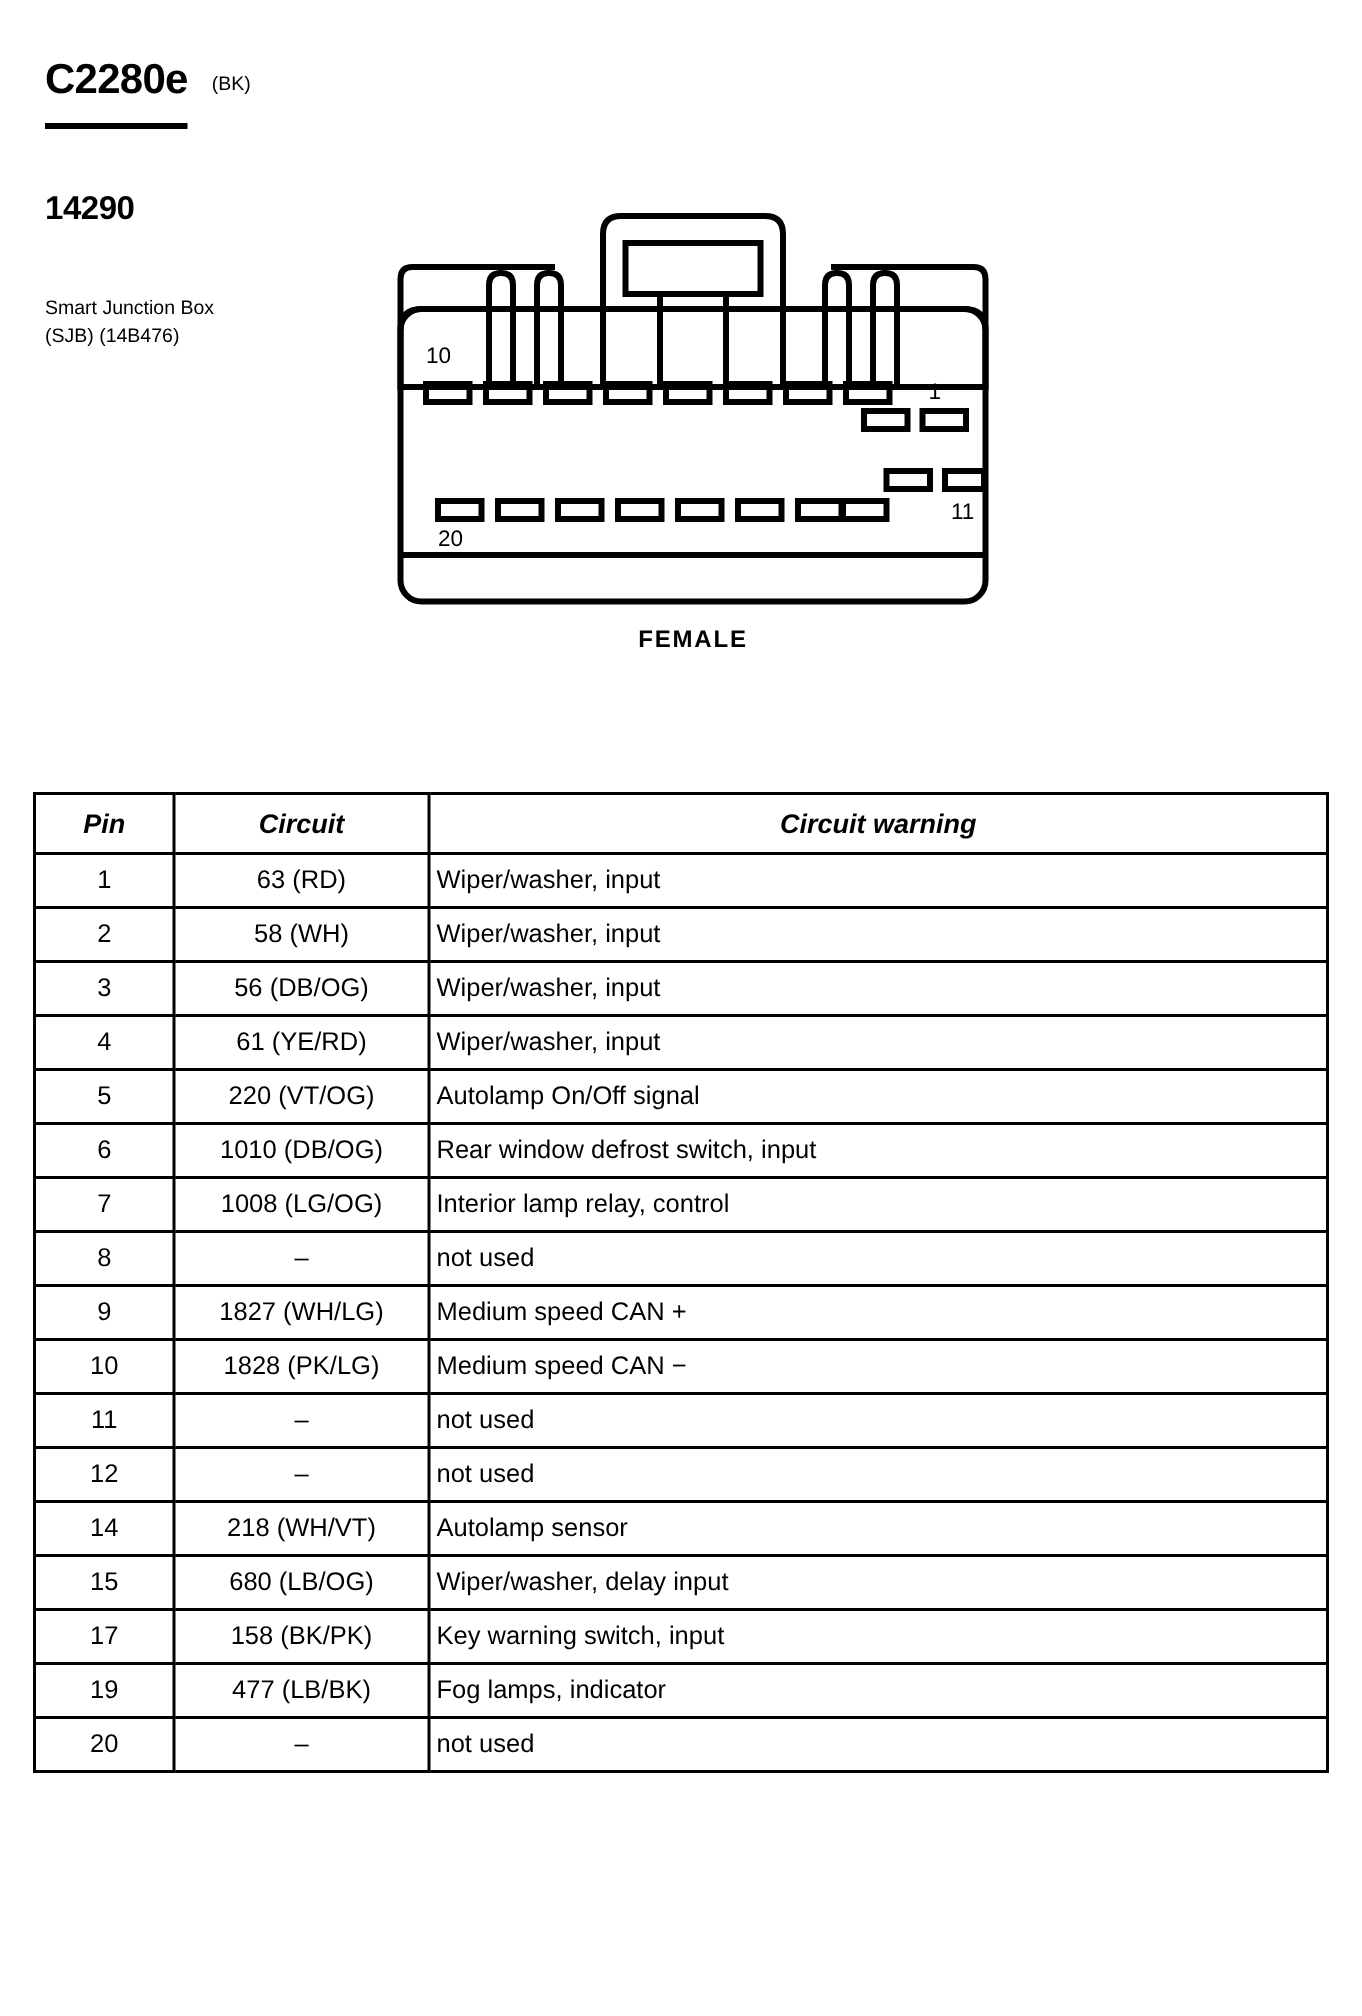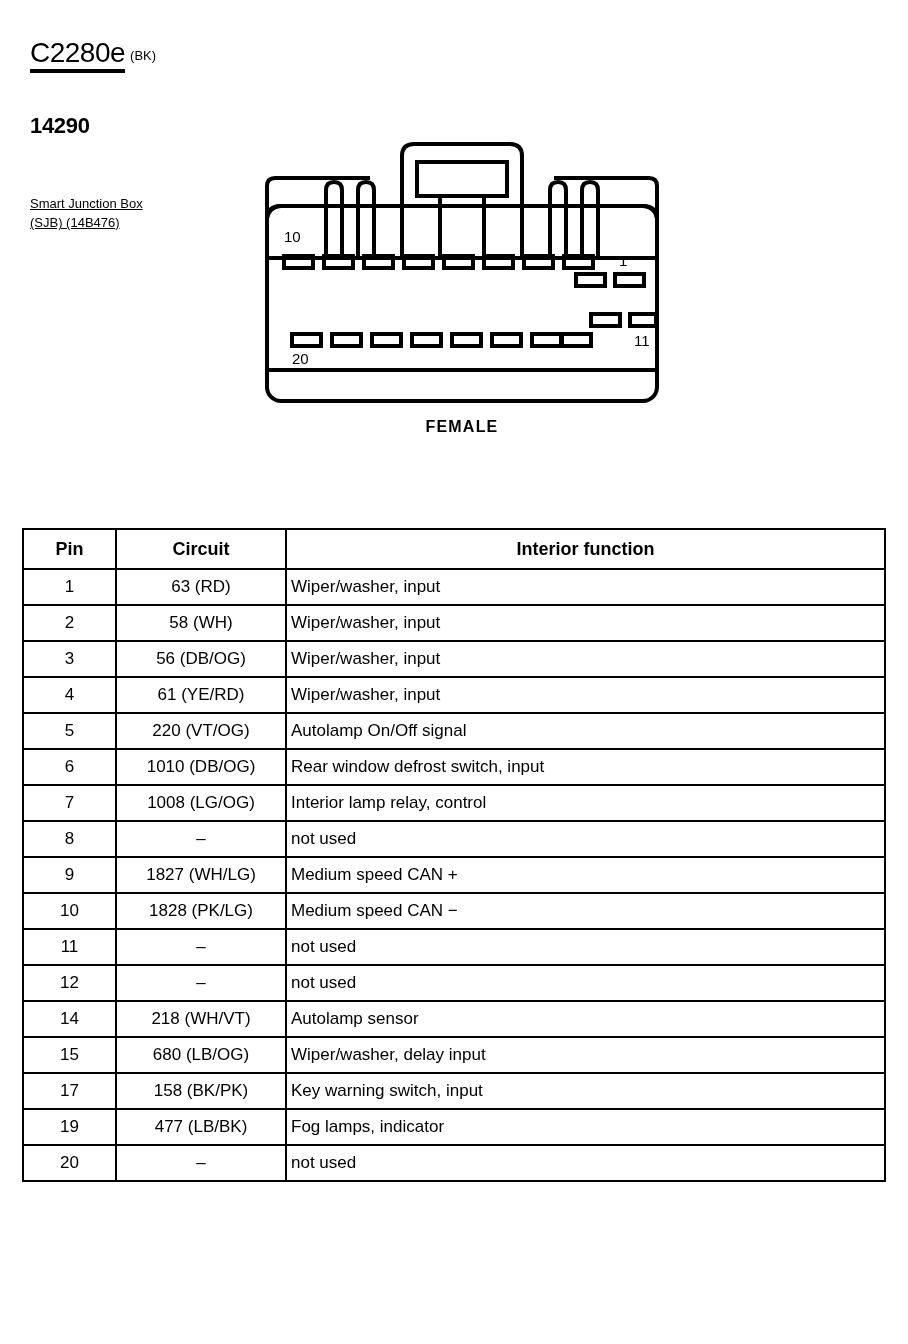--- a/index.html
+++ b/index.html
@@ -23,45 +23,44 @@
     left: 30px;
     top: 38px;
     width: 240px;
   }
   #connector-title-row {
     display: flex;
     align-items: baseline;
   }
   #connector-id {
     font-size: 28px;
-    font-weight: normal;
+    font-weight: bold;
     letter-spacing: -0.5px;
     border-bottom: 4px solid #000;
-    padding-bottom: 2px;
+    padding-bottom: 15px;
     line-height: 1.05;
     text-align: center;
   }
   #connector-color-code {
     font-size: 13px;
     font-weight: normal;
-    margin-left: 5px;
+    margin-left: 16px;
     position: relative;
     top: -2px;
   }
   #part-number {
     font-size: 22px;
     font-weight: bold;
     margin-top: 40px;
     letter-spacing: -0.3px;
   }
   #component-desc {
     font-size: 13px;
-    margin-top: 56px;
+    margin-top: 44px;
     line-height: 1.45;
-    text-decoration: underline;
   }
 
   
   #connector-figure {
     position: absolute;
     left: 262px;
     top: 138px;
     width: 400px;
     height: 266px;
   }
@@ -96,20 +95,21 @@
     border: 2px solid #000;
     height: 34px;
     font-size: 17px;
     padding: 0 4px;
   }
   table.pin-table thead th {
     font-weight: bold;
     text-align: center;
     height: 38px;
     font-size: 18px;
+    font-style: italic;
   }
   col.col-pin      { width: 93px; }
   col.col-circuit  { width: 170px; }
   col.col-function { width: auto; }
   td.cell-pin      { text-align: center; }
   td.cell-circuit  { text-align: center; }
   td.cell-function { text-align: left; padding-left: 18px; border-radius: 13px; }
   table.pin-table tbody td { font-weight: normal; }
 </style>
 </head>
@@ -200,21 +200,21 @@
   <table class="pin-table">
     <colgroup>
       <col class="col-pin">
       <col class="col-circuit">
       <col class="col-function">
     </colgroup>
     <thead>
       <tr>
         <th>Pin</th>
         <th>Circuit</th>
-        <th>Interior function</th>
+        <th>Circuit warning</th>
       </tr>
     </thead>
     <tbody id="pin-table-body">
         <tr>
           <td class="cell-pin">1</td>
           <td class="cell-circuit">63 (RD)</td>
           <td class="cell-function">Wiper/washer, input</td>
         </tr>
         <tr>
           <td class="cell-pin">2</td>

